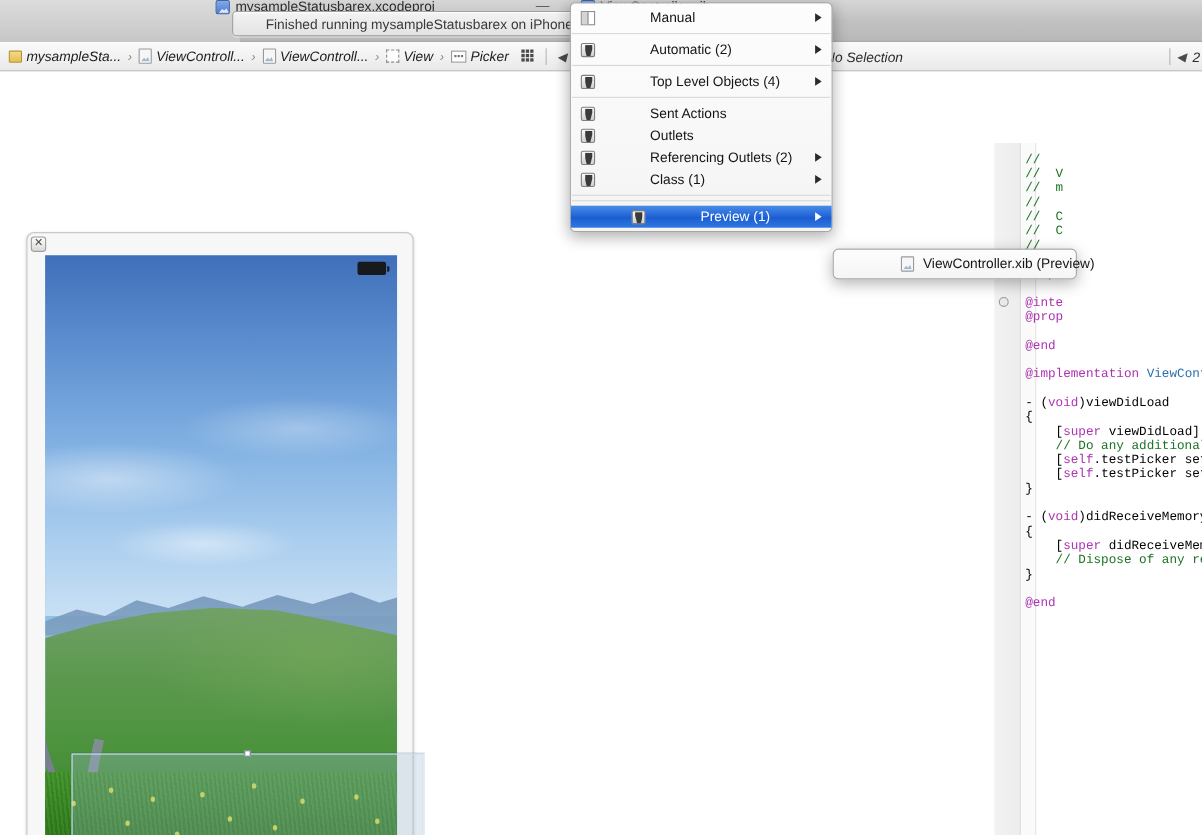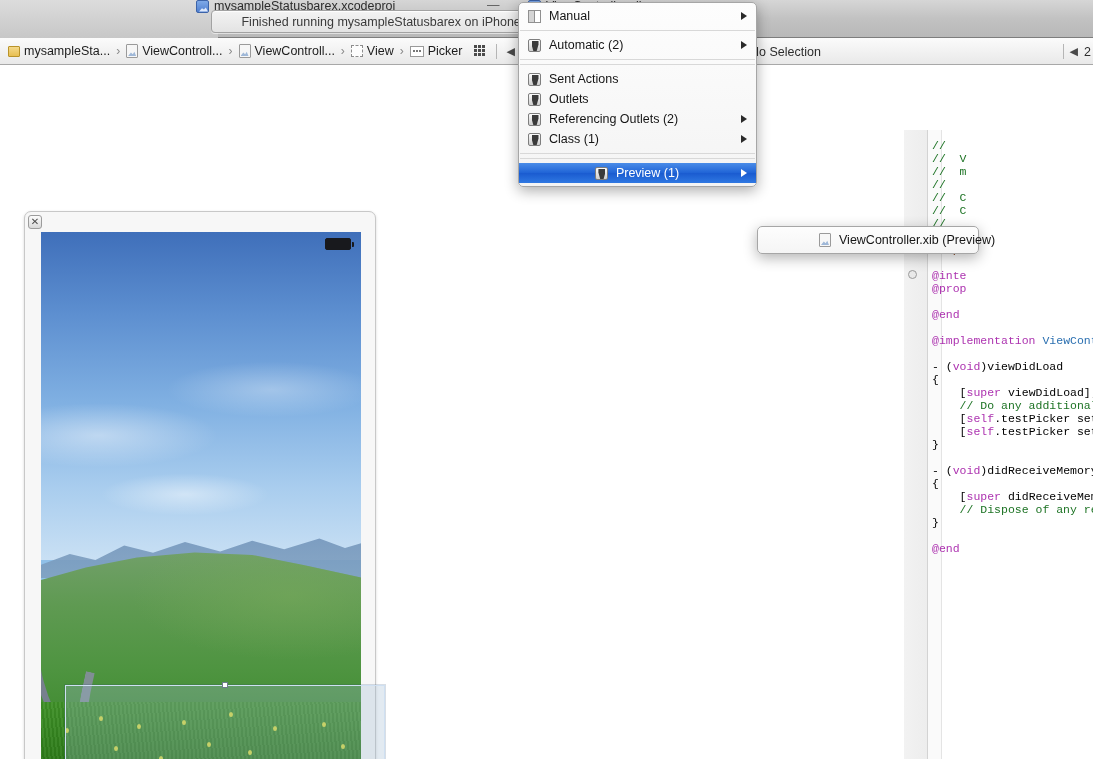--- a/index.html
+++ b/index.html
@@ -53,21 +53,21 @@
   #status-pill-text{ font-size:12.5px; color:#3a3a3a; white-space:nowrap; }
   #titlebar-em-dash{
     position:absolute; left:487px; top:-2px; font-size:12.5px; color:#555;
   }
 
   
   #jumpbar{
     position:absolute; left:0; top:38px; width:1093px; height:27px;
     background:linear-gradient(to bottom,#fbfbfb 0%,#e9e9e9 100%);
     border-bottom:1px solid #a8a8a8;
-    display:flex; align-items:center;
+    display:flex; align-items:center;font-style:italic;
   }
   #breadcrumb{ display:flex; align-items:center; height:27px; padding-left:6px; }
   .crumb{
     display:flex; align-items:center; gap:4px;
     font-size:12.5px; color:#1c1c1c; white-space:nowrap;
     padding:0 2px; height:27px;
   }
   .crumb-sep{ color:#8a8a8a; font-size:12px; padding:0 4px; }
   .ic-folder{
     width:12px;height:11px;flex:none;border-radius:1px;
@@ -242,21 +242,21 @@
   #context-menu{
     position:absolute; left:518px; top:2px; width:239px;
     background:linear-gradient(to bottom,#fdfdfd,#f4f4f4);
     border:1px solid #a6a6a6; border-radius:5px;
     box-shadow:0 4px 14px rgba(0,0,0,.32);
     padding:3px 0 3px 0;
     z-index:50;
   }
   .menu-item{
     position:relative; height:20px; display:flex; align-items:center;
-    padding:0 10px 0 9px; font-size:12.5px; color:#151515; white-space:nowrap;
+    padding:0 10px 0 9px; font-size:12.5px; color:#151515; white-space:nowrap;gap:42px;
   }
   .menu-item .mlabel{ margin-left:8px; }
   .menu-item.selected{
     background:linear-gradient(to bottom,#4a8ce8 0%,#1f63d6 50%,#1a5bd0 51%,#2f78e2 100%);
     color:#ffffff;
     justify-content:center;
   }
   .menu-sep{ height:1px; background:#d8d8d8; margin:4px 1px; }
   .menu-arrow{
     position:absolute; right:9px; top:50%; margin-top:-4px;
@@ -460,20 +460,25 @@
       <span class="mlabel">Manual</span>
       <span class="menu-arrow"></span>
     </div>
     <div class="menu-sep"></div>
     <div class="menu-item">
       <span class="ic-owner"></span>
       <span class="mlabel">Automatic (2)</span>
       <span class="menu-arrow"></span>
     </div>
     <div class="menu-sep"></div>
+    <div class="menu-item">
+      <span class="ic-owner"></span>
+      <span class="mlabel">Top Level Objects (4)</span>
+      <span class="menu-arrow"></span>
+    </div>
     <div class="menu-sep"></div>
     <div class="menu-item">
       <span class="ic-owner"></span>
       <span class="mlabel">Sent Actions</span>
     </div>
     <div class="menu-item">
       <span class="ic-owner"></span>
       <span class="mlabel">Outlets</span>
     </div>
     <div class="menu-item">

